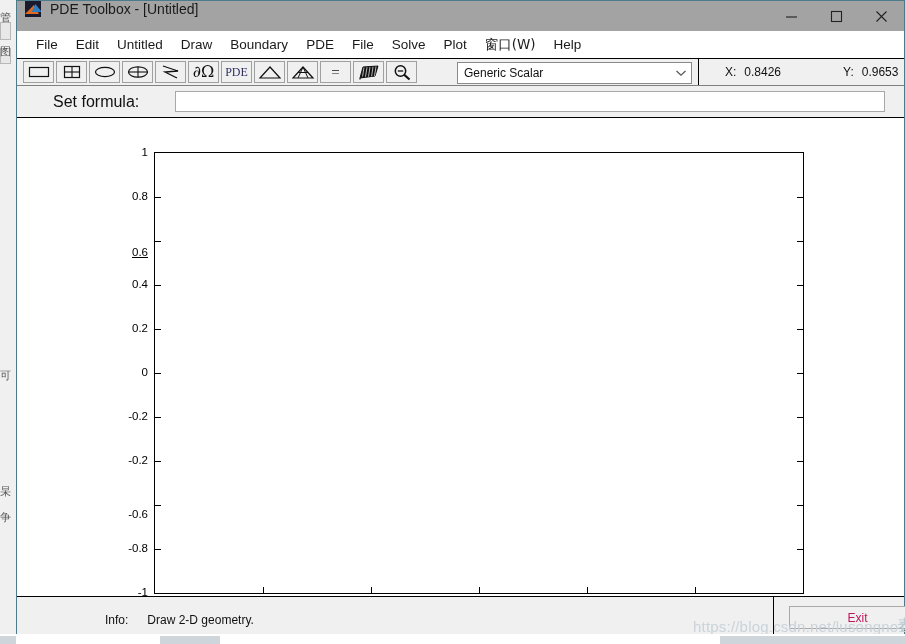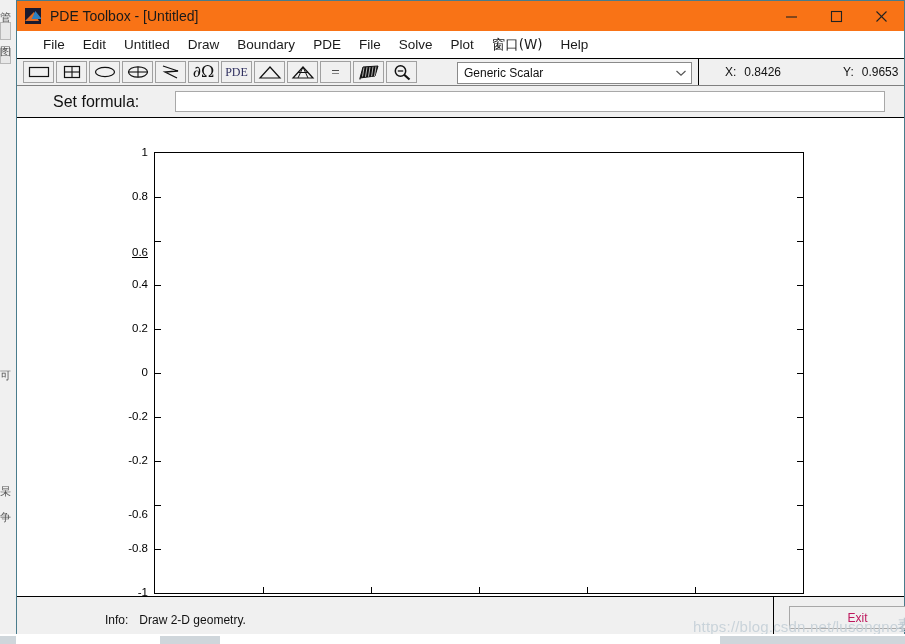--- a/index.html
+++ b/index.html
@@ -48,23 +48,22 @@
     width: 889px; height: 644px;
     background: #ffffff;
     border: 1px solid #4a7c8c;
     box-sizing: border-box;
   }
 
   
   .titlebar {
     position: relative;
     height: 30px;
-    background: #f97316;
-    display: flex;
-    align-items: center;
+    background: #a3a3a3;
+    display: flex;
   }
   .app-icon {
     width: 16px; height: 16px;
     margin-left: 8px;
     background: #1a1a2e;
     position: relative;
     overflow: hidden;
     flex: none;
   }
   .app-icon::before {
@@ -107,21 +106,21 @@
     color: #222;
   }
   .win-btn svg { display: block; }
 
   
   .menubar {
     height: 27px;
     background: #ffffff;
     display: flex;
     align-items: center;
-    padding-left: 17px;
+    padding-left: 10px;
     box-sizing: border-box;
   }
   .menu-item {
     font-size: 13.5px;
     color: #1a1a1a;
     padding: 3px 9px;
     white-space: nowrap;
     font-family: "Liberation Sans", sans-serif;
   }
   .menu-item.cjk { font-family: "DejaVu Sans", sans-serif; }
@@ -285,21 +284,21 @@
   }
   .info-label {
     font-size: 12px;
     color: #111;
     margin-left: 88px;
     white-space: nowrap;
   }
   .info-text {
     font-size: 12px;
     color: #111;
-    margin-left: 11px;
+    margin-left: 19px;
     white-space: nowrap;
   }
   .info-divider {
     position: absolute;
     left: 756px; top: 0;
     width: 1px; height: 46px;
     background: #000;
   }
   .exit-btn {
     position: absolute;

